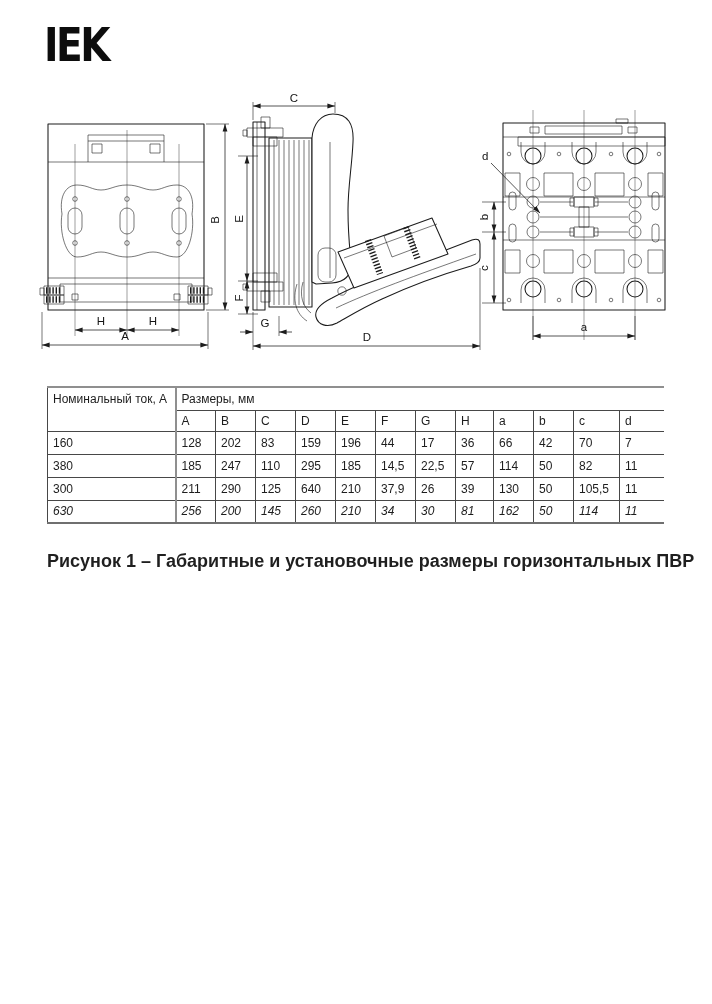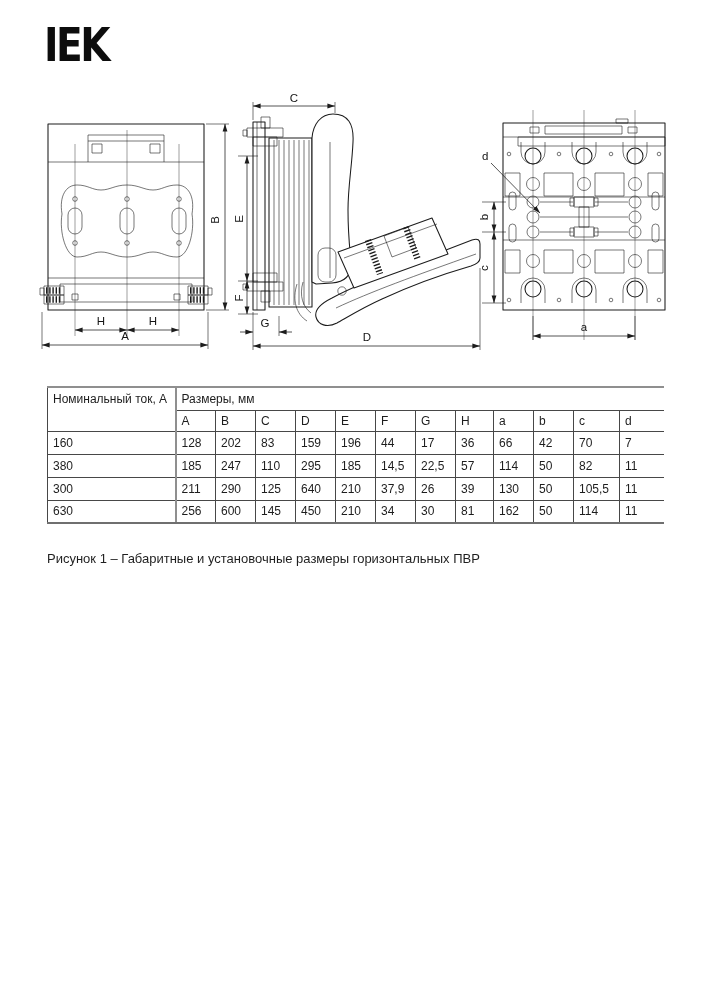--- a/index.html
+++ b/index.html
@@ -35,25 +35,25 @@
   }
   .dim-table th,.dim-table td{
     border:1px solid #474747;font-weight:normal;text-align:left;
     padding:2px 5px;height:23px;box-sizing:border-box;white-space:nowrap;
     vertical-align:middle;
   }
   .dim-table tr.hr1 th{border-top:2.5px solid #8f8f8f;}
   .dim-table .c1{border-right:2px solid #8f8f8f;}
   .dim-table tr.hr1 .c1{vertical-align:top;padding-top:4px;}
   .dim-table .lc{border-right:none;}
-  .dim-table tr.last td{border-bottom:2px solid #6f6f6f;}
+  .dim-table tr.last td{border-bottom:2px solid #6f6f6f;font-style:italic;}
   .dim-table tr.hr2 th{height:21px;}
 
   .caption{
-    position:absolute;left:47px;top:551px;font-size:13px;color:#1f1f1f;
+    position:absolute;left:47px;top:551px;font-size:18px;color:#1f1f1f;font-weight:bold;
   }
 </style>
 </head>
 <body>
 
 <div class="page">
 
   <div class="logo">IEK</div>
 
   <svg id="drw-front" class="drw" width="200" height="260" viewBox="0 0 200 260">
@@ -402,23 +402,23 @@
         <td>26</td>
         <td>39</td>
         <td>130</td>
         <td>50</td>
         <td>105,5</td>
         <td class="lc">11</td>
       </tr>
       <tr class="last">
         <td class="c1">630</td>
         <td>256</td>
-        <td>600</td>
+        <td>200</td>
         <td>145</td>
-        <td>450</td>
+        <td>260</td>
         <td>210</td>
         <td>34</td>
         <td>30</td>
         <td>81</td>
         <td>162</td>
         <td>50</td>
         <td>114</td>
         <td class="lc">11</td>
       </tr>
     </tbody>

